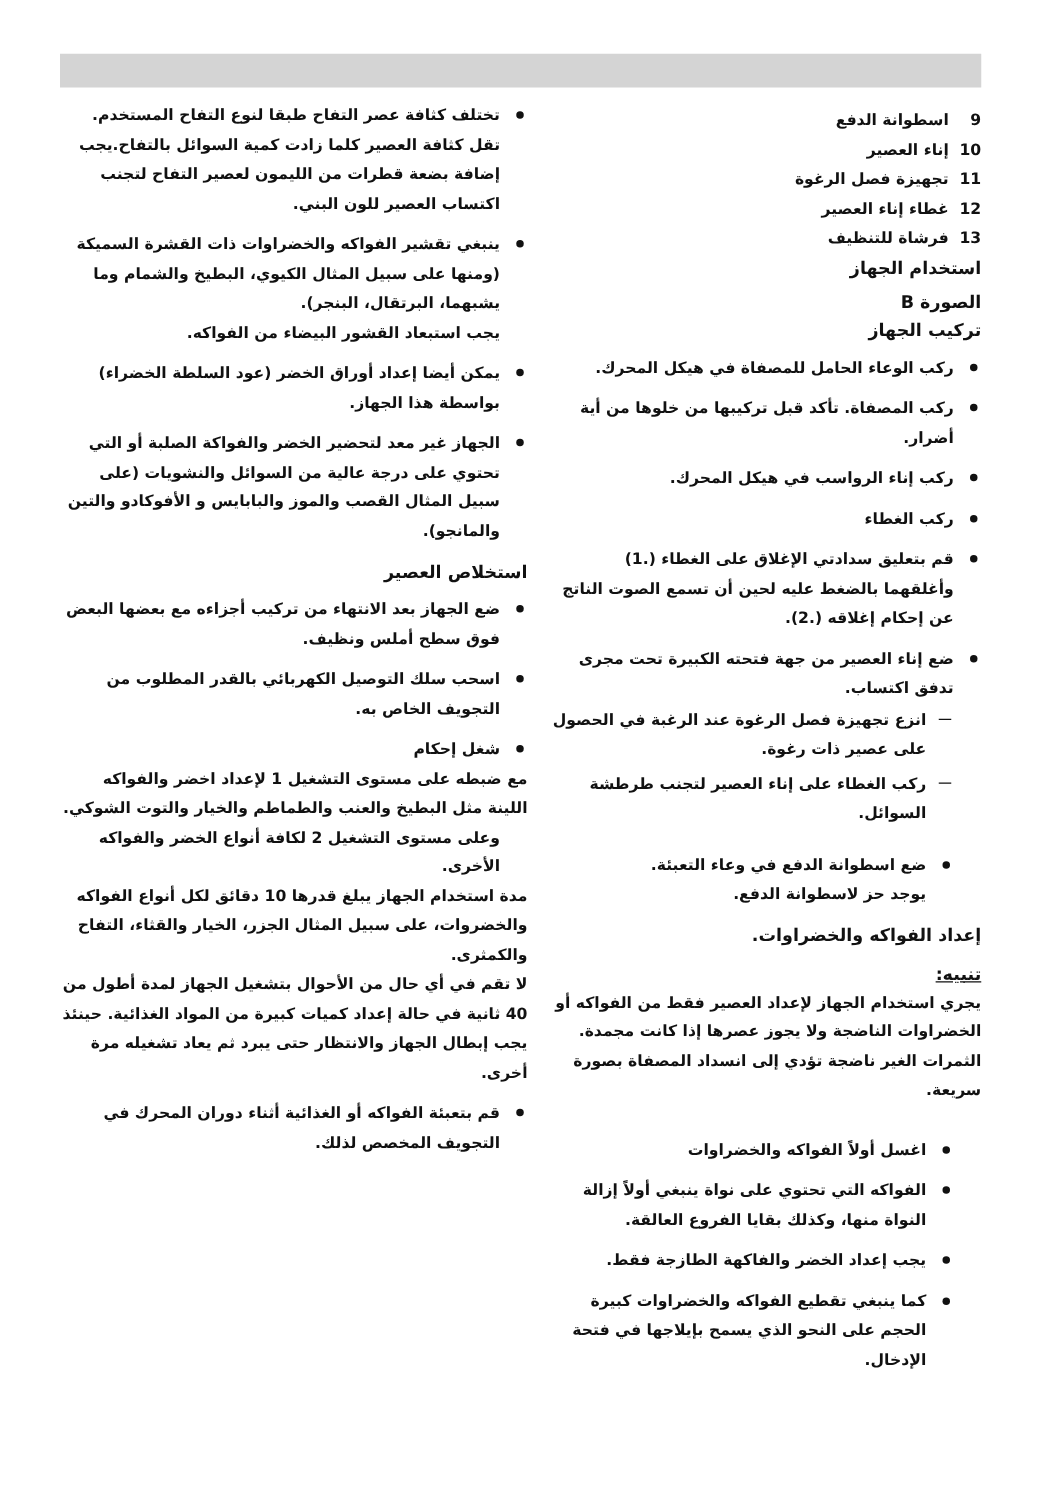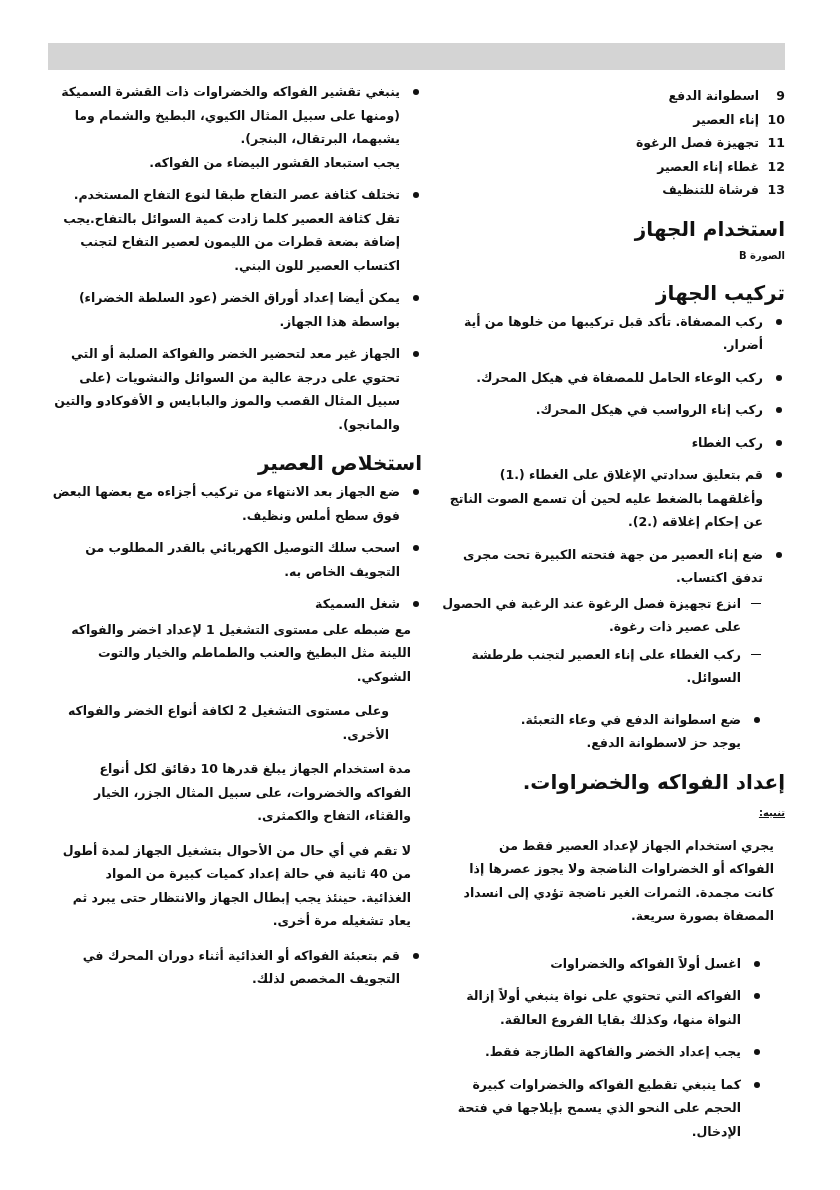--- a/index.html
+++ b/index.html
@@ -13,36 +13,36 @@
   }
   .col {
     position: absolute; top: 80px; direction: rtl; text-align: right;
     font-size: 12.5px; line-height: 23.5px; font-weight: 600;
   }
   .col-right { right: 55px; width: 345px; }
   .col-left { right: 418px; width: 372px; }
   .numlist { list-style: none; margin: 4px 0 0 0; padding: 0; }
   .numlist li { margin: 0; }
   .numlist .num { font-weight: 700; display: inline-block; min-width: 20px; margin-left: 6px; }
-  h2 { font-size: 20px; font-weight: 800; margin: 14px 0 4px 0; line-height: 26px; }
-  h3 { font-size: 10px; font-weight: 800; margin: 8px 0 0 0; line-height: 20px; }
+  h2 { font-size: 14px; font-weight: 800; margin: 0 0 4px 0; line-height: 26px; }
+  h3 { font-size: 14px; font-weight: 800; margin: 8px 0 0 0; line-height: 20px; }
   .bullets { list-style: none; margin: 0; padding: 0; }
   .bullets > li { position: relative; padding-right: 22px; margin-bottom: 9px; }
   .bullets > li::before {
     content: ""; position: absolute; right: 3px; top: 9px;
     width: 6px; height: 6px; border-radius: 50%; background: #111;
   }
   .dashes { list-style: none; margin: 0 22px 0 0; padding: 0; }
   .dashes > li { position: relative; padding-right: 22px; margin: 0 0 4px 0; }
   .dashes > li::before {
     content: ""; position: absolute; right: 2px; top: 11px;
     width: 10px; height: 1.5px; background: #111;
   }
   .indent-bullet { margin-right: 22px; margin-top: 18px; }
-  .para { margin: 11px; }
+  .para { margin: 0; }
   .underline { text-decoration: underline; }
 </style>
 </head>
 <body>
 
 <div class="header-bar"></div>
 
 <div class="col col-right">
   <ul class="numlist">
     <li><span class="num">9</span><span>اسطوانة الدفع</span></li>
@@ -50,22 +50,22 @@
     <li><span class="num">11</span><span>تجهيزة فصل الرغوة</span></li>
     <li><span class="num">12</span><span>غطاء إناء العصير</span></li>
     <li><span class="num">13</span><span>فرشاة للتنظيف</span></li>
   </ul>
 
   <h2>استخدام الجهاز</h2>
   <h3 style="margin-top:4px;">الصورة B</h3>
   <h2>تركيب الجهاز</h2>
 
   <ul class="bullets">
+    <li>ركب الوعاء الحامل للمصفاة في هيكل المحرك.</li>
     <li style="letter-spacing:-0.3px;">ركب المصفاة. تأكد قبل تركيبها من خلوها من أية أضرار.</li>
-    <li>ركب الوعاء الحامل للمصفاة في هيكل المحرك.</li>
     <li>ركب إناء الرواسب في هيكل المحرك.</li>
     <li>ركب الغطاء</li>
     <li>قم بتعليق سدادتي الإغلاق على الغطاء (.1) وأغلقهما بالضغط عليه لحين أن تسمع الصوت الناتج عن إحكام إغلاقه (.2).</li>
     <li style="margin-bottom:2px;">
       <span>ضع إناء العصير من جهة فتحته الكبيرة تحت مجرى تدفق اكتساب.</span>
     </li>
   </ul>
   <ul class="dashes">
     <li>انزع تجهيزة فصل الرغوة عند الرغبة في الحصول على عصير ذات رغوة.</li>
     <li>ركب الغطاء على إناء العصير لتجنب طرطشة السوائل.</li>
@@ -84,35 +84,35 @@
   <ul class="bullets" style="margin-right:22px;margin-top:24px;">
     <li>اغسل أولاً الفواكه والخضراوات</li>
     <li>الفواكه التي تحتوي على نواة ينبغي أولاً إزالة النواة منها، وكذلك بقايا الفروع العالقة.</li>
     <li>يجب إعداد الخضر والفاكهة الطازجة فقط.</li>
     <li>كما ينبغي تقطيع الفواكه والخضراوات كبيرة الحجم على النحو الذي يسمح بإيلاجها في فتحة الإدخال.</li>
   </ul>
 </div>
 
 <div class="col col-left">
   <ul class="bullets">
+    <li>تختلف كثافة عصر التفاح طبقا لنوع التفاح المستخدم. تقل كثافة العصير كلما زادت كمية السوائل بالتفاح.يجب إضافة بضعة قطرات من الليمون لعصير التفاح لتجنب اكتساب العصير للون البني.</li>
     <li>
       <div>ينبغي تقشير الفواكه والخضراوات ذات القشرة السميكة (ومنها على سبيل المثال الكيوي، البطيخ والشمام وما يشبهما، البرتقال، البنجر).</div>
       <div>يجب استبعاد القشور البيضاء من الفواكه.</div>
     </li>
-    <li>تختلف كثافة عصر التفاح طبقا لنوع التفاح المستخدم. تقل كثافة العصير كلما زادت كمية السوائل بالتفاح.يجب إضافة بضعة قطرات من الليمون لعصير التفاح لتجنب اكتساب العصير للون البني.</li>
     <li>يمكن أيضا إعداد أوراق الخضر (عود السلطة الخضراء) بواسطة هذا الجهاز.</li>
     <li>الجهاز غير معد لتحضير الخضر والفواكة الصلبة أو التي تحتوي على درجة عالية من السوائل والنشويات (على سبيل المثال القصب والموز والبابايس و الأفوكادو والتين والمانجو).</li>
   </ul>
 
   <h2>استخلاص العصير</h2>
   <ul class="bullets">
     <li>ضع الجهاز بعد الانتهاء من تركيب أجزاءه مع بعضها البعض فوق سطح أملس ونظيف.</li>
     <li>اسحب سلك التوصيل الكهربائي بالقدر المطلوب من التجويف الخاص به.</li>
     <li>
-      <div>شغل السميكة</div>
+      <div>شغل إحكام</div>
     </li>
   </ul>
   <div style="margin-top:-9px; margin-bottom:9px;">
     <p class="para">مع ضبطه على مستوى التشغيل 1 لإعداد اخضر والفواكه اللينة مثل البطيخ والعنب والطماطم والخيار والتوت الشوكي.</p>
     <p class="para" style="padding-right:22px;">وعلى مستوى التشغيل 2 لكافة أنواع الخضر والفواكه الأخرى.</p>
     <p class="para">مدة استخدام الجهاز يبلغ قدرها 10 دقائق لكل أنواع الفواكه والخضروات، على سبيل المثال الجزر، الخيار والقثاء، التفاح والكمثرى.</p>
     <p class="para">لا تقم في أي حال من الأحوال بتشغيل الجهاز لمدة أطول من 40 ثانية في حالة إعداد كميات كبيرة من المواد الغذائية. حينئذ يجب إبطال الجهاز والانتظار حتى يبرد ثم يعاد تشغيله مرة أخرى.</p>
   </div>
   <ul class="bullets">
     <li>قم بتعبئة الفواكه أو الغذائية أثناء دوران المحرك في التجويف المخصص لذلك.</li>

